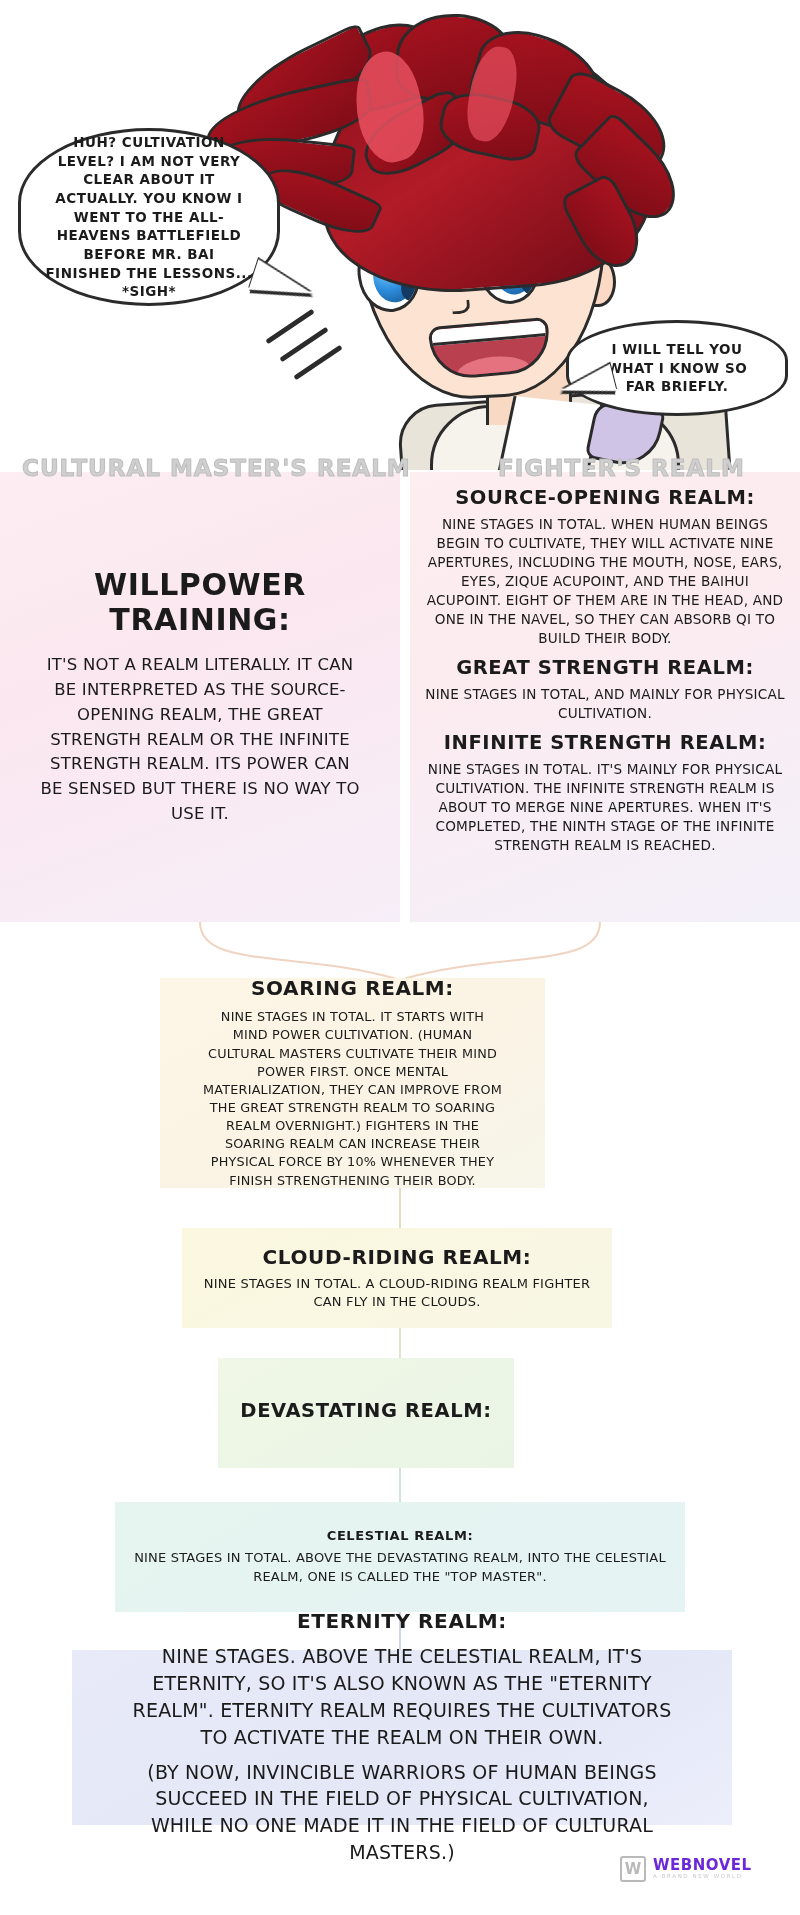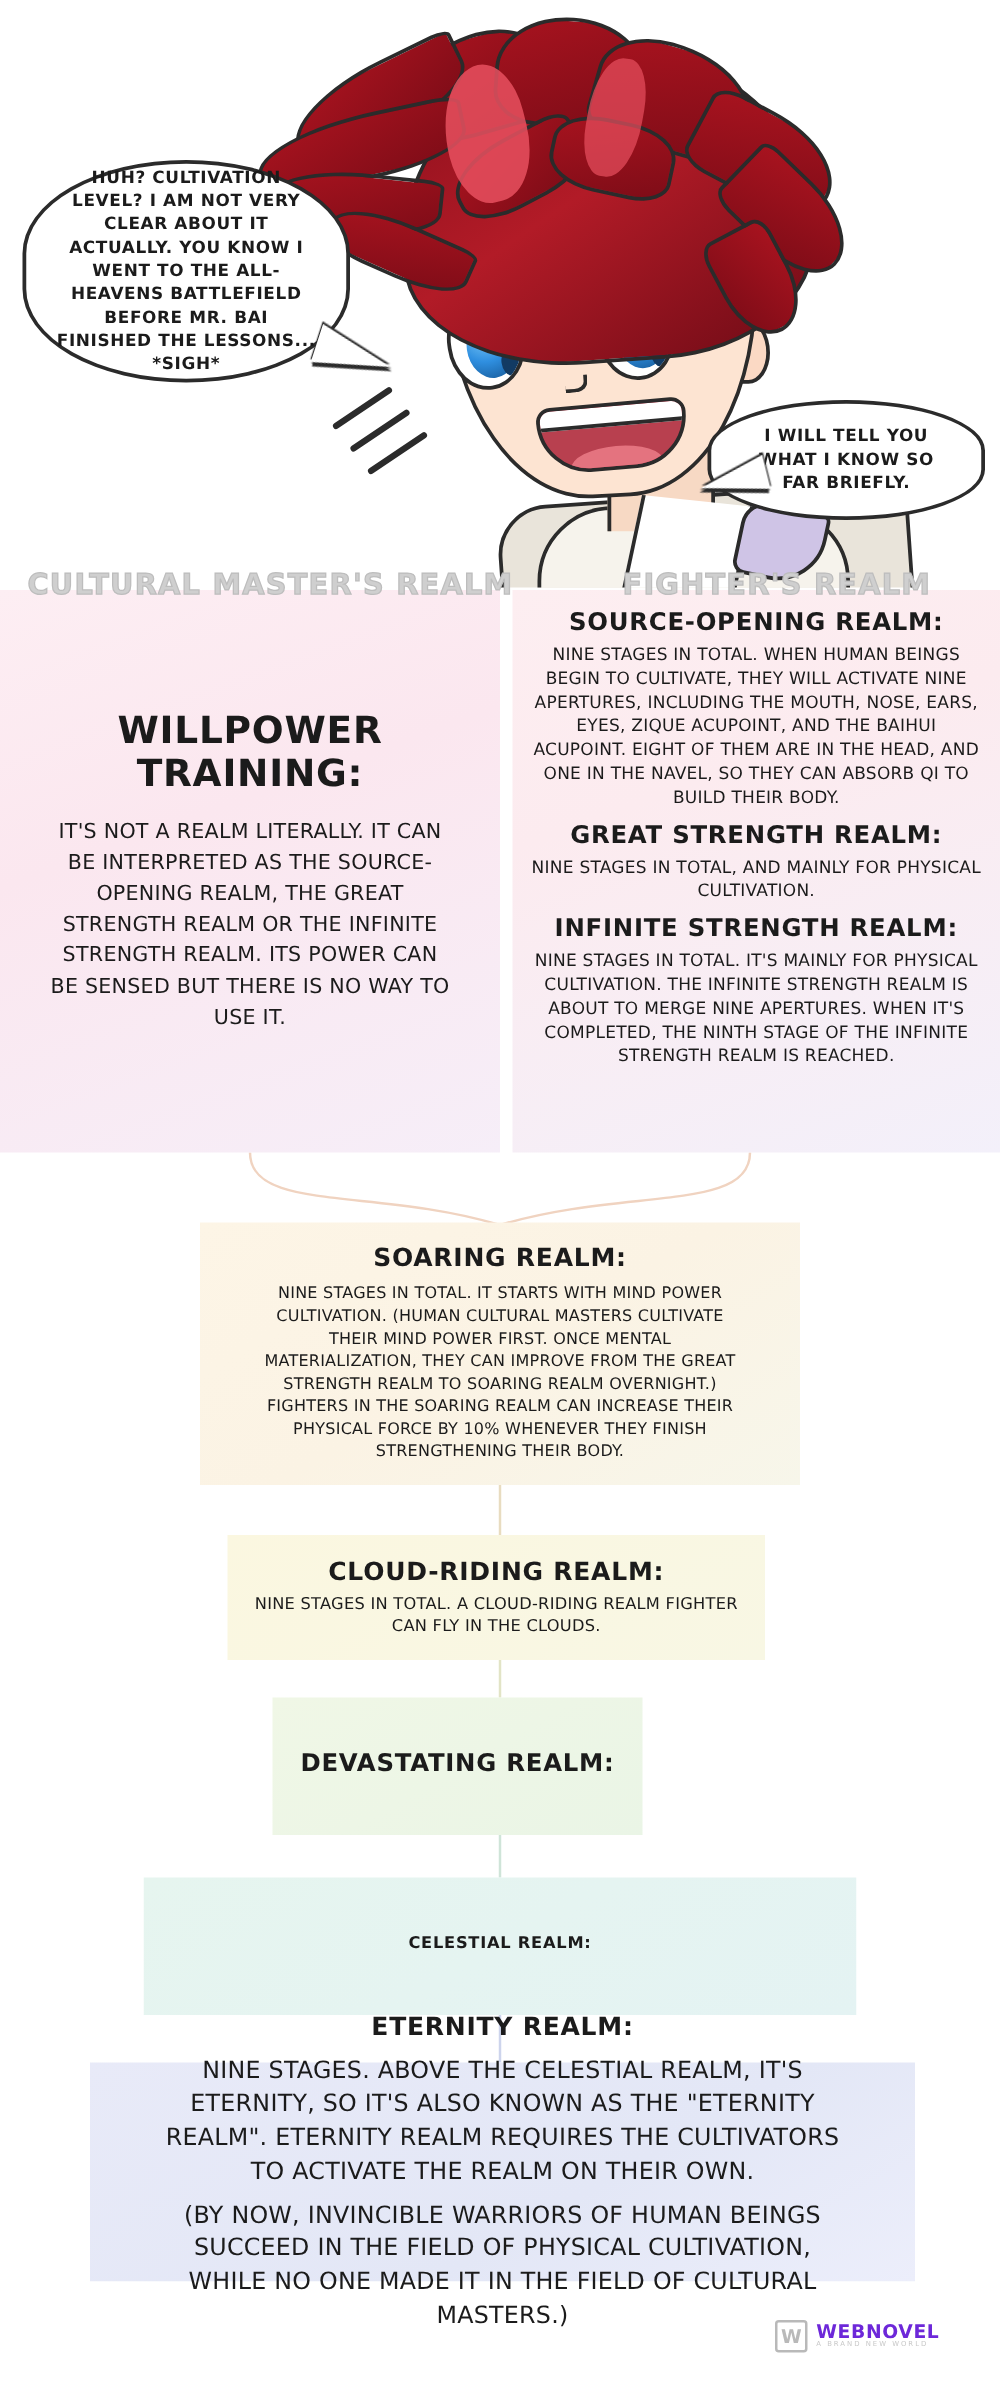--- a/index.html
+++ b/index.html
@@ -328,21 +328,21 @@
     background: linear-gradient(160deg, #fdeef1 0%, #fcebef 35%, #f3f0fa 100%);
     display: flex; flex-direction: column;
     align-items: center; justify-content: flex-start;
     padding-top: 14px;
   }
   #box-fighter h3 { font-size: 19.5px; }
   #box-fighter p { font-size: 13.6px; line-height: 1.4; }
 
   #box-soaring {
     left: 160px; top: 978px;
-    width: 480px; height: 210px;
+    width: 385px; height: 210px;
     background: linear-gradient(150deg, #fdf5e6 0%, #fbf3e4 50%, #f7f6ea 100%);
     display: flex; flex-direction: column;
     align-items: center; justify-content: center;
   }
   #box-soaring h3 { font-size: 20px; margin-bottom: 8px; }
   #box-soaring p { font-size: 12.8px; line-height: 1.42; padding: 0 28px; }
 
   #box-cloud {
     left: 182px; top: 1228px;
     width: 430px; height: 100px;
@@ -514,20 +514,21 @@
   <h3>CLOUD-RIDING REALM:</h3>
   <p>NINE STAGES IN TOTAL. A CLOUD-RIDING REALM FIGHTER CAN FLY IN THE CLOUDS.</p>
 </div>
 
 <div class="realm-box" id="box-devastating">
   <h3>DEVASTATING REALM:</h3>
 </div>
 
 <div class="realm-box" id="box-celestial">
   <h3>CELESTIAL REALM:</h3>
+  <p>NINE STAGES IN TOTAL. ABOVE THE DEVASTATING REALM, INTO THE CELESTIAL REALM, ONE IS CALLED THE "TOP MASTER".</p>
 </div>
 
 <div class="realm-box" id="box-eternity">
   <h3>ETERNITY REALM:</h3>
   <p>NINE STAGES. ABOVE THE CELESTIAL REALM, IT'S ETERNITY, SO IT'S ALSO KNOWN AS THE "ETERNITY REALM". ETERNITY REALM REQUIRES THE CULTIVATORS TO ACTIVATE THE REALM ON THEIR OWN.</p>
   <p>(BY NOW, INVINCIBLE WARRIORS OF HUMAN BEINGS SUCCEED IN THE FIELD OF PHYSICAL CULTIVATION, WHILE NO ONE MADE IT IN THE FIELD OF CULTURAL MASTERS.)</p>
 </div>
 
 <div id="watermark">
   <div class="wm-mark">W</div>

